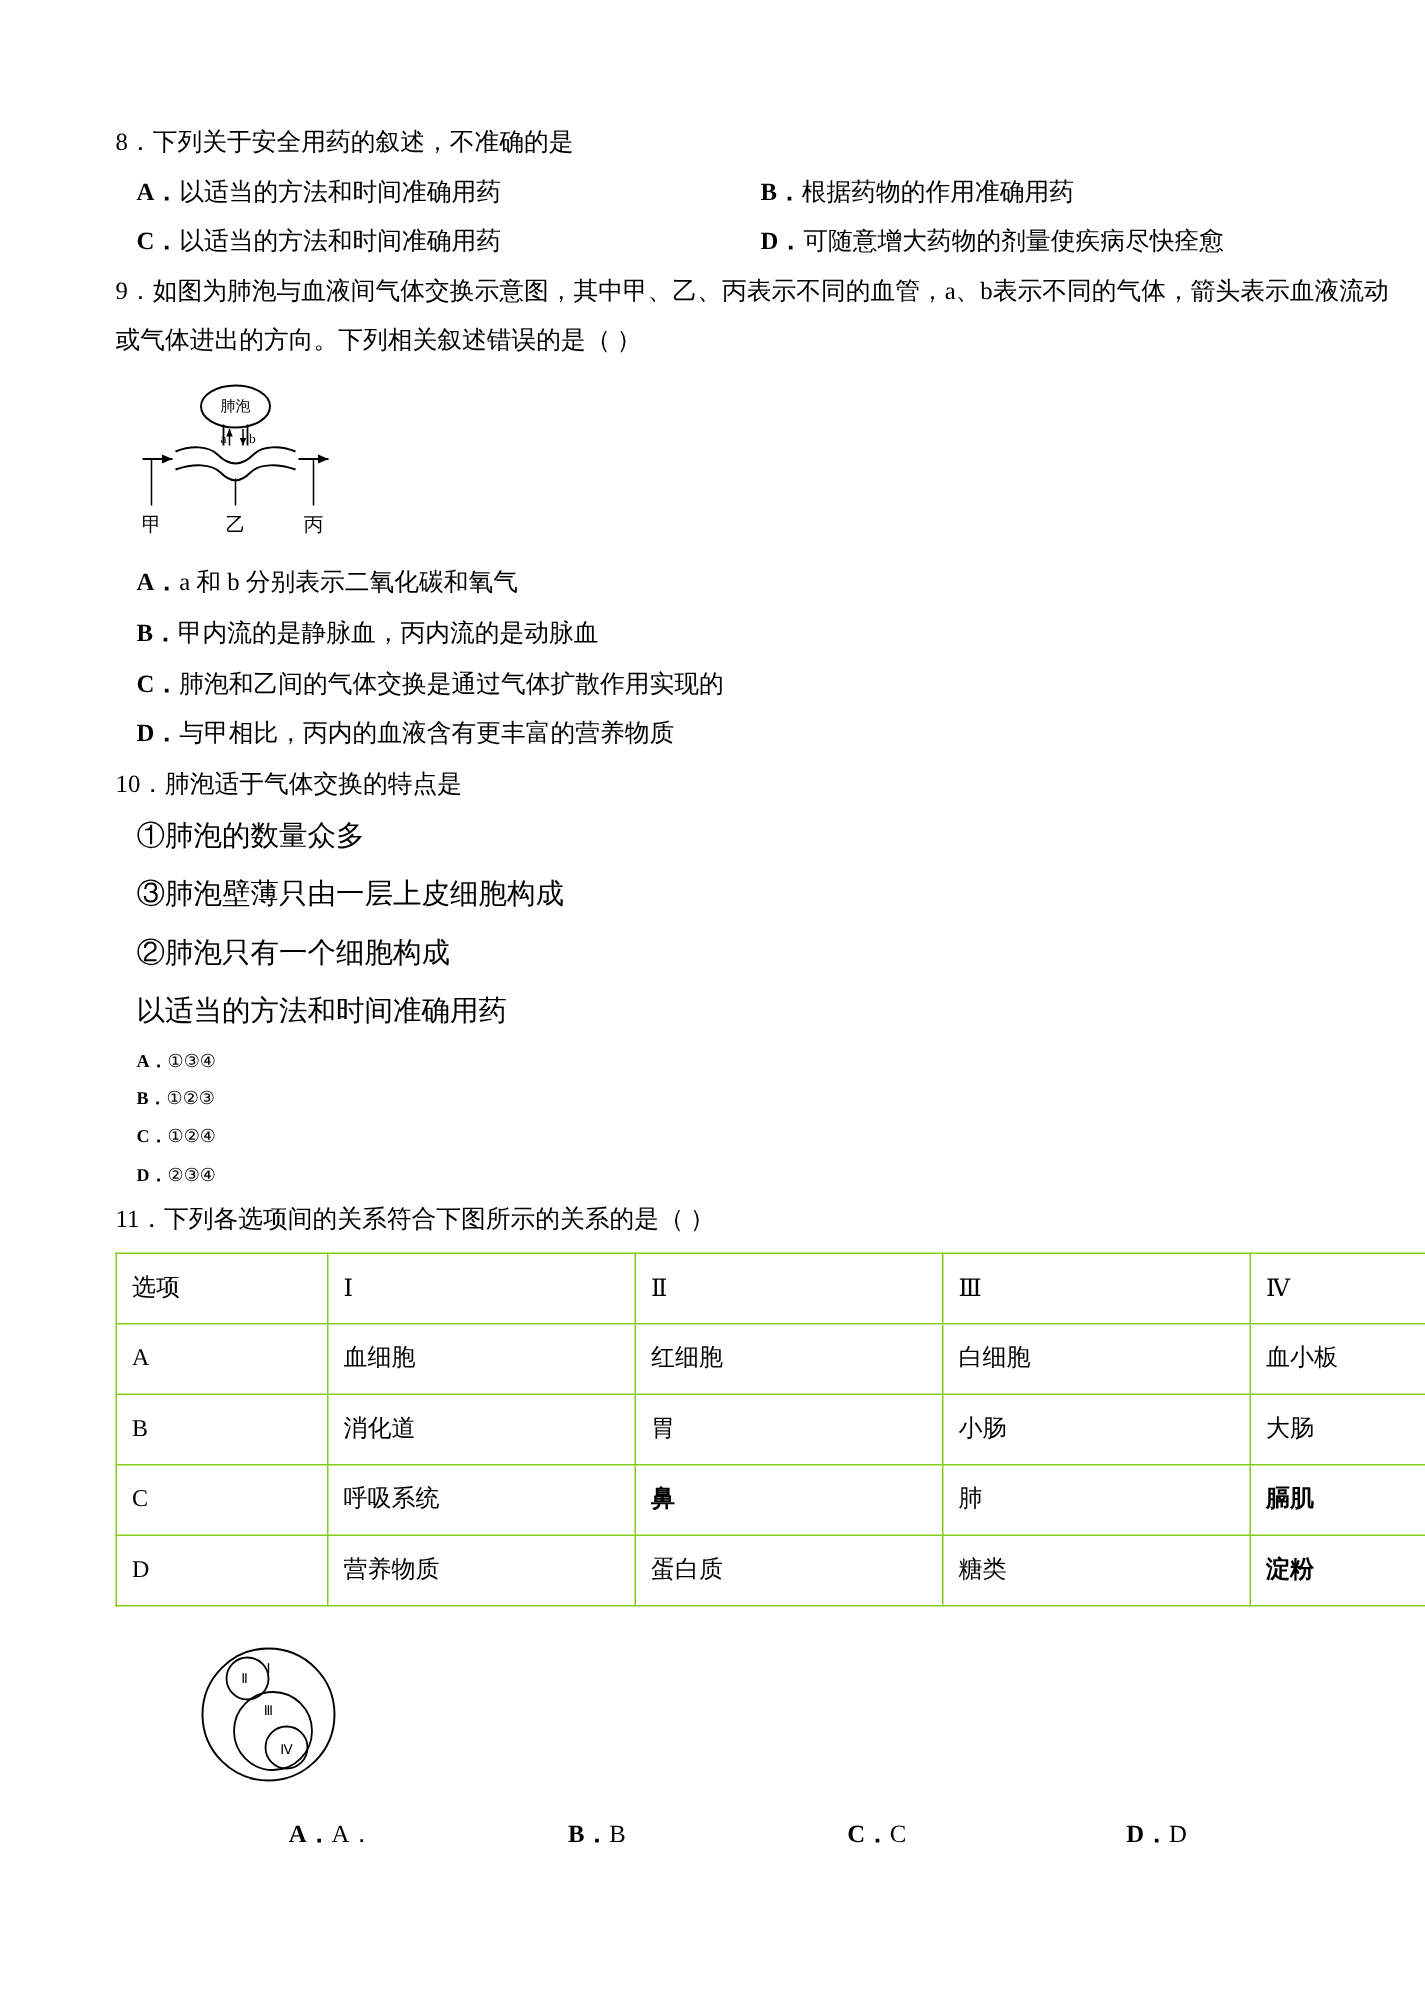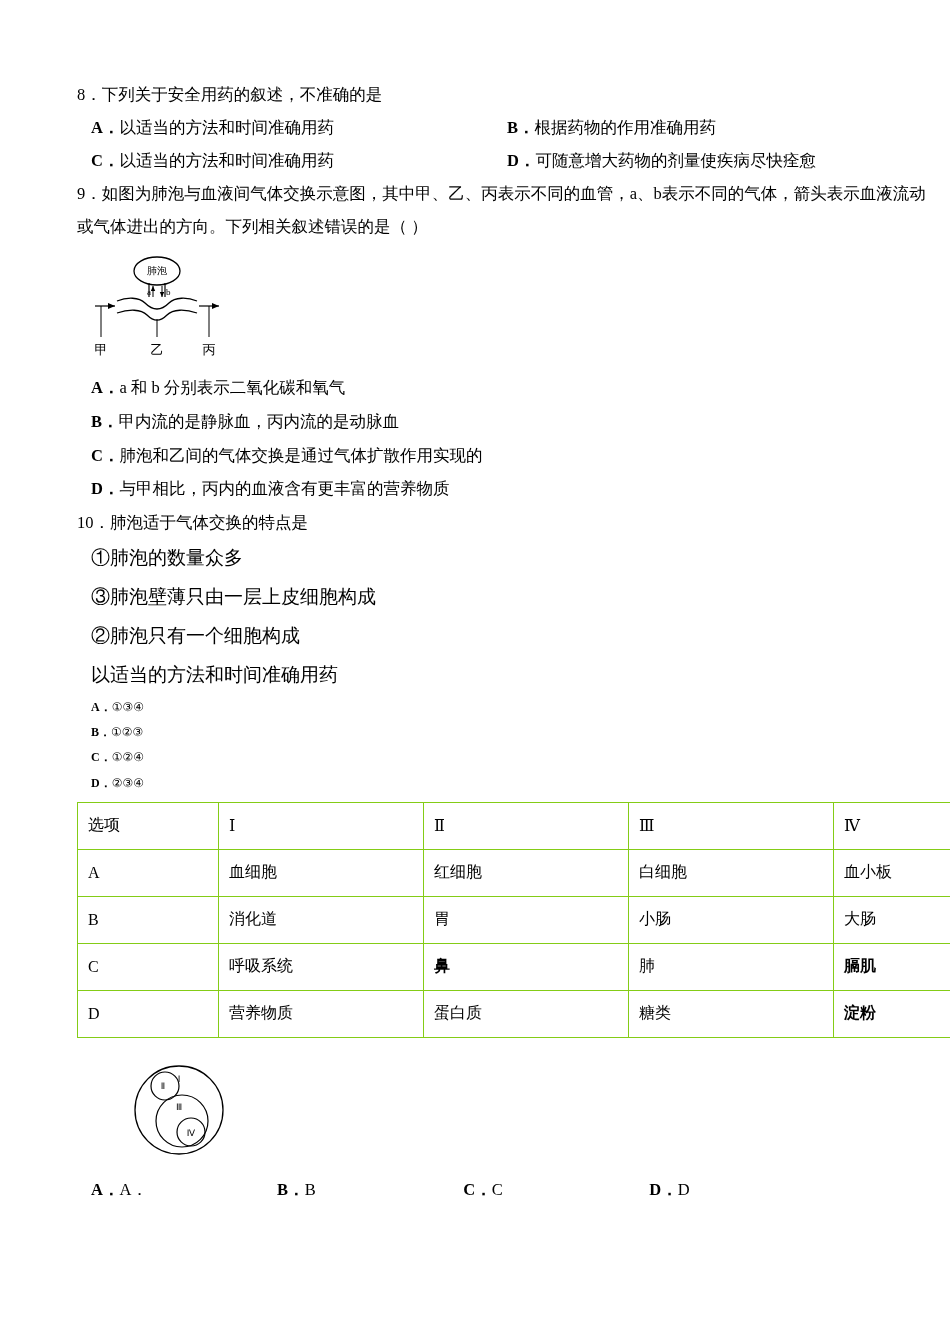--- a/index.html
+++ b/index.html
@@ -99,20 +99,21 @@
     width: 150px;
     height: 110px;
     position: relative;
   }
   .abcd-row {
     display: flex;
     font-size: 16.5px;
     line-height: 2.2;
     padding-left: 14px;
     margin-top: 6px;
+    justify-content: flex-end;
   }
   .abcd-row > div { width: 22%; }
 </style>
 </head>
 <body>
 
 <div class="page">
   <div class="content">
 
     <div class="q-stem">
@@ -201,20 +202,23 @@
     <div class="sub-line">③肺泡壁薄只由一层上皮细胞构成</div>
     <div class="sub-line">②肺泡只有一个细胞构成</div>
     <div class="sub-line">以适当的方法和时间准确用药</div>
     <div class="four-opts">
       <div><span class="opt-letter">A．</span><span>①③④</span></div>
       <div><span class="opt-letter">B．</span><span>①②③</span></div>
       <div><span class="opt-letter">C．</span><span>①②④</span></div>
       <div><span class="opt-letter">D．</span><span>②③④</span></div>
     </div>
 
+    <div class="q-stem">
+      <span>11．</span><span>下列各选项间的关系符合下图所示的关系的是（        ）</span>
+    </div>
 
     <table class="rel-table">
       <tbody>
         <tr>
           <td class="c0">选项</td>
           <td class="c1">Ⅰ</td>
           <td class="c2">Ⅱ</td>
           <td class="c3">Ⅲ</td>
           <td class="c4">Ⅳ</td>
         </tr>

